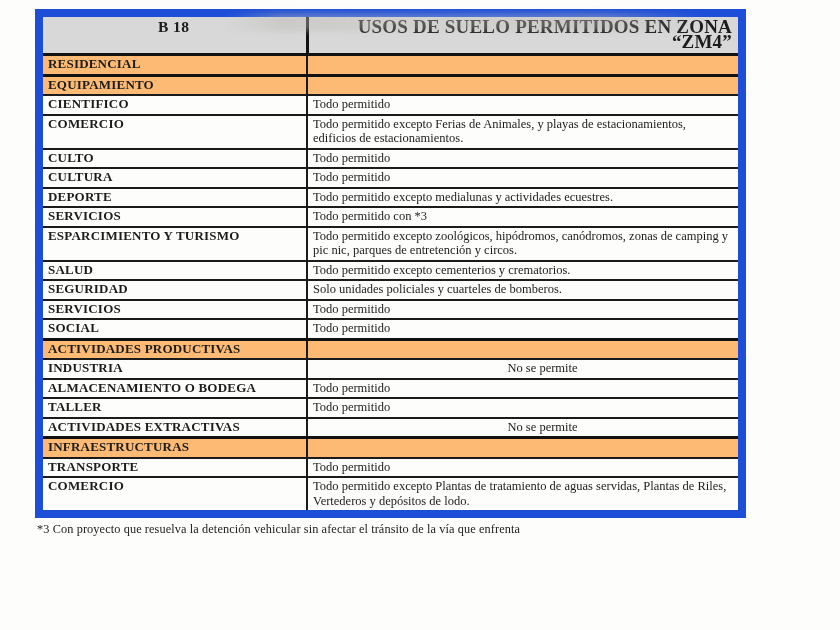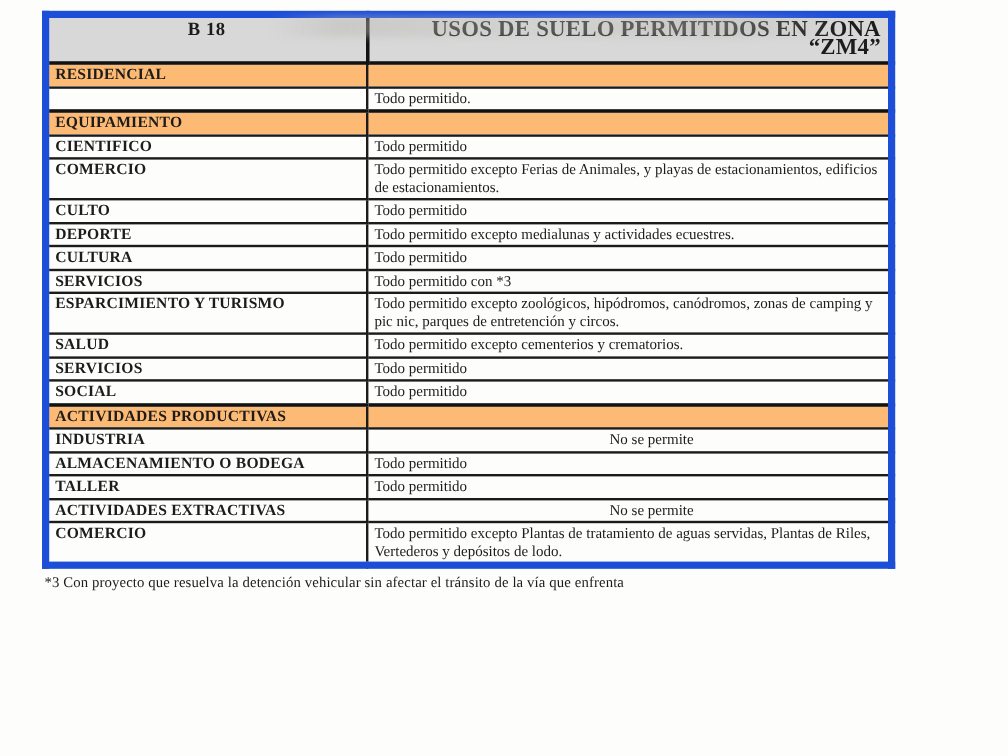--- a/index.html
+++ b/index.html
@@ -38,21 +38,21 @@
   .doc-subtitle {
     font-size: 15.5px;
     font-weight: bold;
     margin-top: 2px;
   }
   table.zoning {
     border-collapse: collapse;
     margin: 9px 0 0 35px;
     width: 711px;
     table-layout: fixed;
-    border: 6px solid #1d4ed8;
+    border: 8px solid #1d4ed8;
   }
   col.c-label { width: 268px; }
   td {
     border: 2px solid #1b1b1b;
     padding: 1px 6px 2px 5px;
     line-height: 14.5px;
     vertical-align: top;
     overflow: hidden;
   }
   
@@ -113,59 +113,59 @@
     <tbody>
       <tr class="hdr">
         <td class="b18">B 18</td>
         <td class="hdr-title">USOS DE SUELO PERMITIDOS EN ZONA “ZM4”</td>
       </tr>
 
       <tr class="sec">
         <td class="label">RESIDENCIAL</td>
         <td class="val"></td>
       </tr>
-      <tr>
-        <td class="label"></td>
-        <td class="val">Todo permitido.</td>
-      </tr>
       <tr class="sec">
         <td class="label">EQUIPAMIENTO</td>
         <td class="val"></td>
       </tr>
       <tr>
         <td class="label">CIENTIFICO</td>
         <td class="val">Todo permitido</td>
       </tr>
       <tr>
         <td class="label">COMERCIO</td>
         <td class="val">Todo permitido excepto Ferias de Animales, y playas de estacionamientos, edificios de estacionamientos.</td>
       </tr>
       <tr>
         <td class="label">CULTO</td>
         <td class="val">Todo permitido</td>
       </tr>
       <tr>
+        <td class="label">CULTURA</td>
+        <td class="val">Todo permitido</td>
+      </tr>
+      <tr>
         <td class="label">DEPORTE</td>
         <td class="val">Todo permitido excepto medialunas y actividades ecuestres.</td>
       </tr>
       <tr>
-        <td class="label">CULTURA</td>
-        <td class="val">Todo permitido</td>
-      </tr>
-      <tr>
         <td class="label">SERVICIOS</td>
         <td class="val">Todo permitido con *3</td>
       </tr>
       <tr>
         <td class="label">ESPARCIMIENTO Y TURISMO</td>
         <td class="val">Todo permitido excepto zoológicos, hipódromos, canódromos, zonas de camping y pic nic, parques de entretención y circos.</td>
       </tr>
       <tr>
         <td class="label">SALUD</td>
         <td class="val">Todo permitido excepto cementerios y crematorios.</td>
+      </tr>
+      <tr>
+        <td class="label">SEGURIDAD</td>
+        <td class="val">Solo unidades policiales y cuarteles de bomberos.</td>
       </tr>
       <tr>
         <td class="label">SERVICIOS</td>
         <td class="val">Todo permitido</td>
       </tr>
       <tr>
         <td class="label">SOCIAL</td>
         <td class="val">Todo permitido</td>
       </tr>
       <tr class="sec">
@@ -181,20 +181,28 @@
         <td class="val">Todo permitido</td>
       </tr>
       <tr>
         <td class="label">TALLER</td>
         <td class="val">Todo permitido</td>
       </tr>
       <tr class="center">
         <td class="label">ACTIVIDADES EXTRACTIVAS</td>
         <td class="val">No se permite</td>
       </tr>
+      <tr class="sec">
+        <td class="label">INFRAESTRUCTURAS</td>
+        <td class="val"></td>
+      </tr>
+      <tr>
+        <td class="label">TRANSPORTE</td>
+        <td class="val">Todo permitido</td>
+      </tr>
       <tr>
         <td class="label">COMERCIO</td>
         <td class="val">Todo permitido excepto Plantas de tratamiento de aguas servidas, Plantas de Riles, Vertederos y depósitos de lodo.</td>
       </tr>
     </tbody>
   </table>
 
   <div class="footnote">*3 Con proyecto que resuelva la detención vehicular sin afectar el tránsito de la vía que enfrenta</div>
 </div>
 

